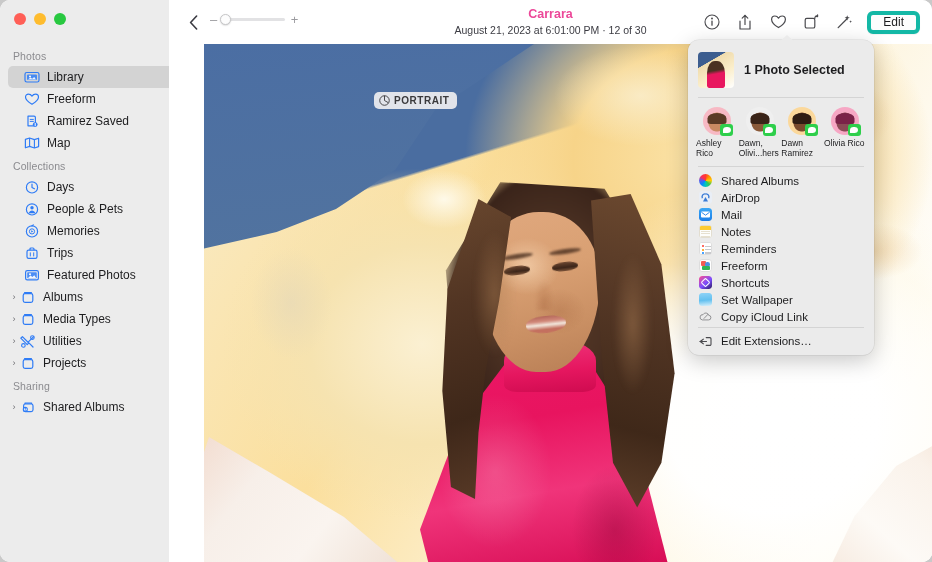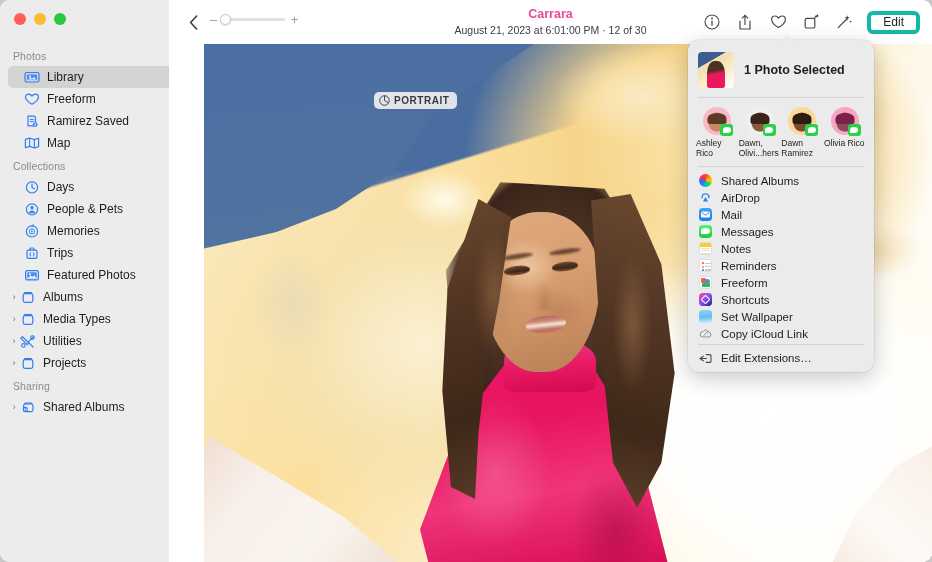--- a/index.html
+++ b/index.html
@@ -683,28 +683,20 @@
           <span class="sp-ico" style="background: transparent;">
             <span style="display:block;width:13px;height:13px;border-radius:3px;background:linear-gradient(180deg,#3ba7f5,#1b7ee8);position:relative"><svg width="13" height="13" viewBox="0 0 13 13">
                 <rect x="2" y="3.6" width="9" height="5.8" rx="1" fill="#fff"></rect>
                 <path d="M2.4 4.2 6.5 7.2 10.6 4.2" fill="none" stroke="#1b7ee8" stroke-width="0.9"></path>
               </svg></span>
           </span>
           <span class="sp-label">Mail</span>
         </div>
         <div class="sp-row">
           <span class="sp-ico" style="background: transparent;">
-            <span style="display:block;width:13px;height:13px;border-radius:3px;background:linear-gradient(180deg,#5ef07a,#1fc93a);position:relative">
-              <span style="position:absolute;left:2.4px;top:2.8px;width:8.2px;height:6.6px;border-radius:50% 50% 50% 12%;background:#fff"></span>
-            </span>
-          </span>
-          <span class="sp-label">Messages</span>
-        </div>
-        <div class="sp-row">
-          <span class="sp-ico" style="background: transparent;">
             <span style="display:block;width:13px;height:13px;border-radius:2px;background:#fdfdfb;border:0.5px solid #e2ddd0;position:relative;overflow:hidden">
               <span style="position:absolute;left:0;top:0;right:0;height:3.6px;background:#fccb33"></span>
               <span style="position:absolute;left:1px;top:5.2px;right:1px;height:0.8px;background:#e6e0cf"></span>
               <span style="position:absolute;left:1px;top:7.4px;right:1px;height:0.8px;background:#e6e0cf"></span>
               <span style="position:absolute;left:1px;top:9.6px;right:1px;height:0.8px;background:#e6e0cf"></span>
             </span>
           </span>
           <span class="sp-label">Notes</span>
         </div>
         <div class="sp-row">

